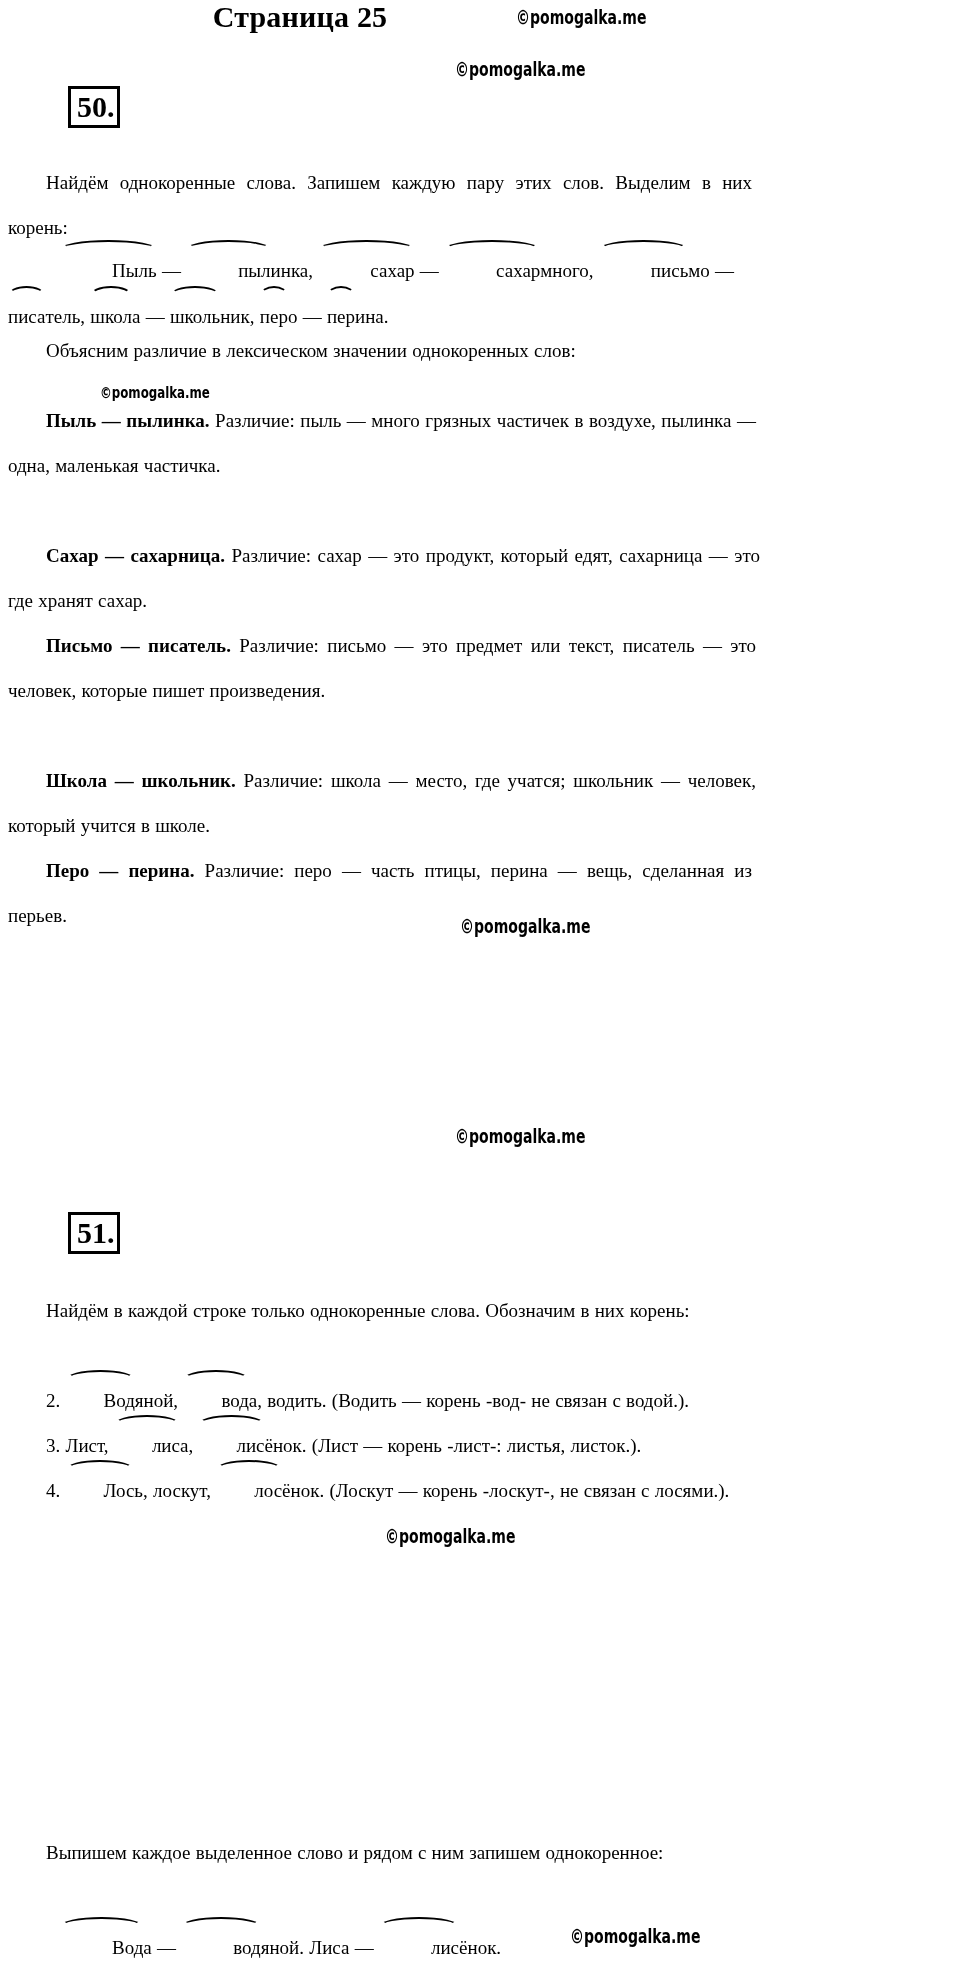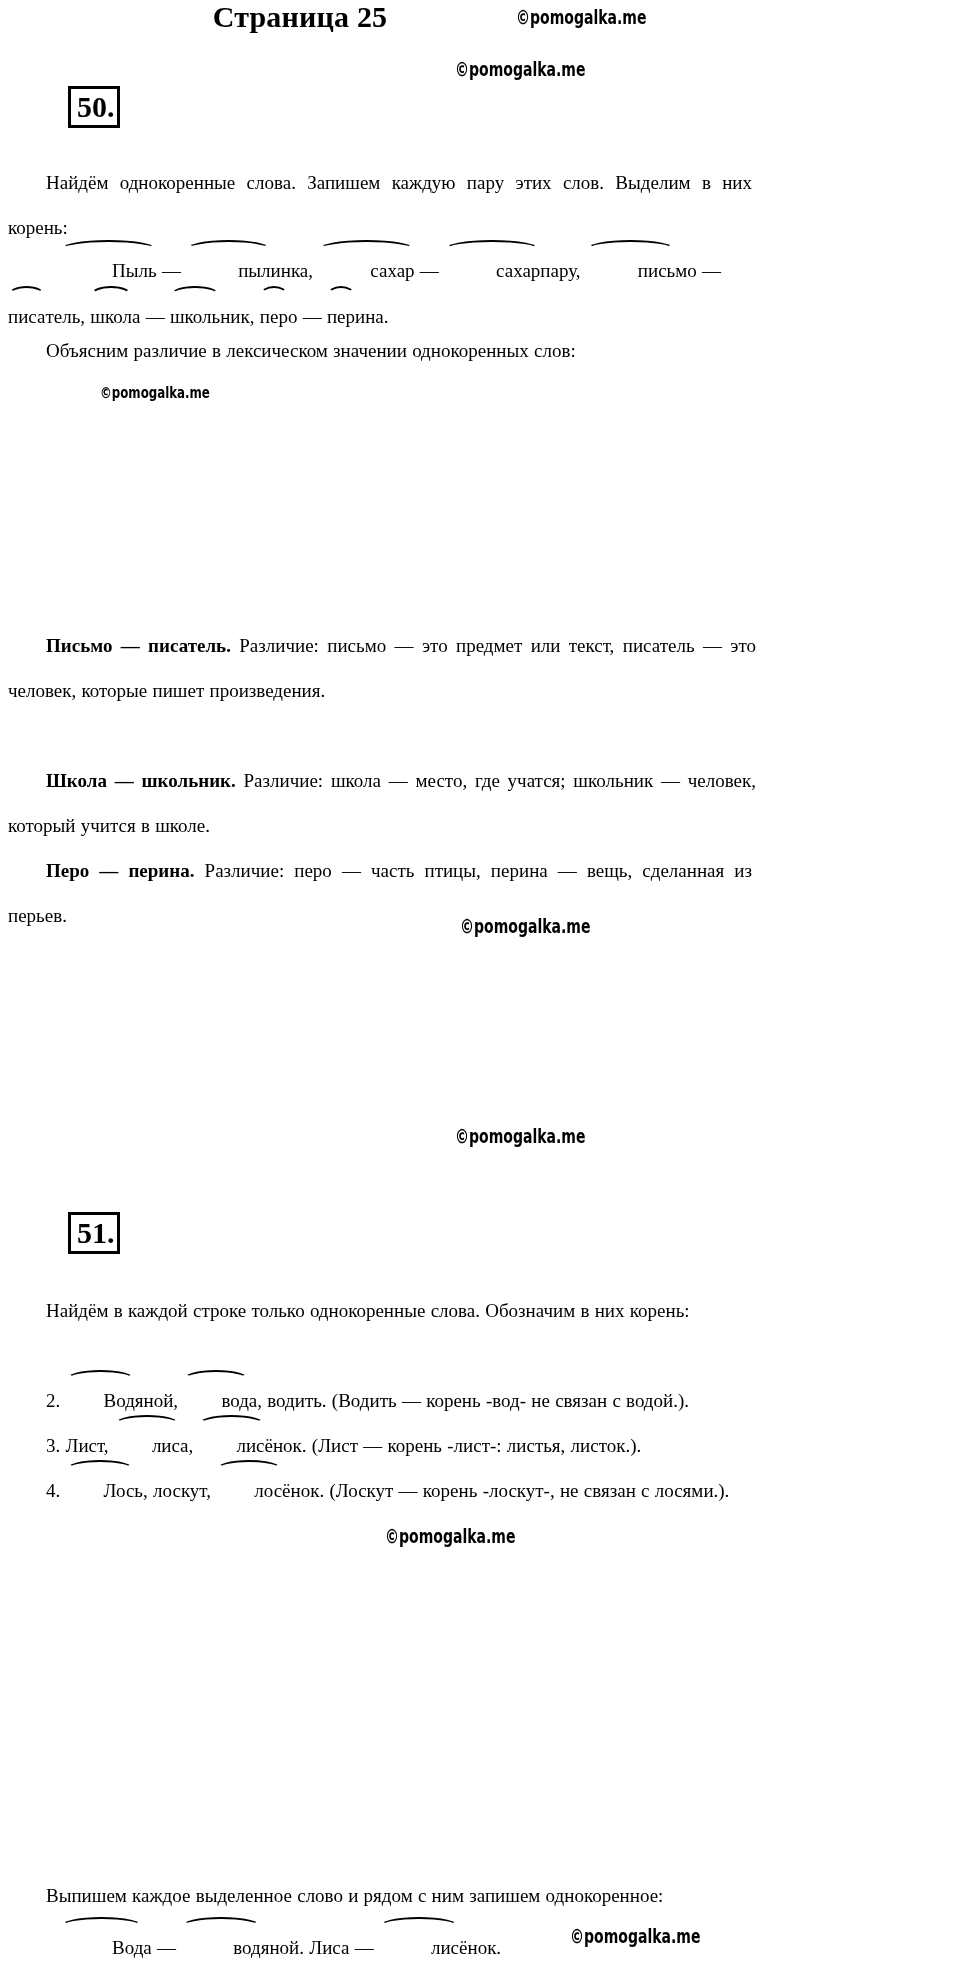--- a/index.html
+++ b/index.html
@@ -97,32 +97,42 @@
   <div class="exbox" style="left:68px;top:86px;">
     <span class="num">50.</span>
   </div>
 
   <div class="tb" style="left:8px;top:160px;width:744px;">
     <p class="ind">Найдём однокоренные слова. Запишем каждую пару этих слов. Выделим в них корень:</p>
   </div>
 
   <div class="tb" style="left:8px;top:248px;width:744px;line-height:46px;">
     <p style="text-indent:52px;">
-      <span class="root">Пыль</span><span> — </span><span class="root">пыл</span><span>инка, </span><span class="root">сахар</span><span> — </span><span class="root">сахар</span><span>пару, </span><span class="root">пись</span><span>мо — </span>
+      <span class="root">Пыль</span><span> — </span><span class="root">пыл</span><span>инка, </span><span class="root">сахар</span><span> — </span><span class="root">сахар</span><span>много, </span><span class="root">пись</span><span>мо — </span>
     </p>
     <p>
       <span class="root">писа</span><span>тель, </span><span class="root">школ</span><span>а — </span><span class="root">школь</span><span>ник, </span><span class="root">пер</span><span>о — </span><span class="root">пер</span><span>ина.</span>
     </p>
   </div>
 
   <div class="tb" style="left:8px;top:328px;width:744px;">
     <p class="ind">Объясним различие в лексическом значении однокоренных слов:</p>
   </div>
 
+  <div class="tb" style="left:8px;top:398px;width:748px;">
+    <p class="ind">
+      <b>Пыль — пылинка.</b><span> Различие: пыль — много грязных частичек в воздухе, пылинка — одна, маленькая частичка.</span>
+    </p>
+  </div>
 
+  <div class="tb" style="left:8px;top:533px;width:752px;">
+    <p class="ind">
+      <b>Сахар — сахарница.</b><span> Различие: сахар — это продукт, который едят, сахарница — это где хранят сахар.</span>
+    </p>
+  </div>
 
   <div class="tb" style="left:8px;top:623px;width:748px;">
     <p class="ind">
       <b>Письмо — писатель.</b><span> Различие: письмо — это предмет или текст, писатель — это человек, которые пишет произведения.</span>
     </p>
   </div>
 
   <div class="tb" style="left:8px;top:758px;width:748px;">
     <p class="ind">
       <b>Школа — школьник.</b><span> Различие: школа — место, где учатся; школьник — человек, который учится в школе.</span>
@@ -148,21 +158,21 @@
       <span>2. </span><span></span><span class="root">Вод</span><span>яной, </span><span class="root">вод</span><span>а, водить. (Водить — корень -вод- не связан с водой.).</span>
     </p>
     <p class="ind">
       <span>3. </span><span>Лист, </span><span class="root">лис</span><span>а, </span><span class="root">лис</span><span>ёнок. (Лист — корень -лист-: листья, листок.).</span>
     </p>
     <p class="ind">
       <span>4. </span><span></span><span class="root">Лос</span><span>ь, лоскут, </span><span class="root">лос</span><span>ёнок. (Лоскут — корень -лоскут-, не связан с лосями.).</span>
     </p>
   </div>
 
-  <div class="tb" style="left:8px;top:1830px;width:744px;margin-top:43px;">
+  <div class="tb" style="left:8px;top:1830px;width:744px;">
     <p class="ind">Выпишем каждое выделенное слово и рядом с ним запишем однокоренное:</p>
   </div>
 
   <div class="tb" style="left:8px;top:1925px;width:744px;">
     <p style="text-indent:52px;">
       <span class="root">Вод</span><span>а — </span><span class="root">вод</span><span>яной. Лиса — </span><span class="root">лис</span><span>ёнок.</span>
     </p>
   </div>
 
 </div>

